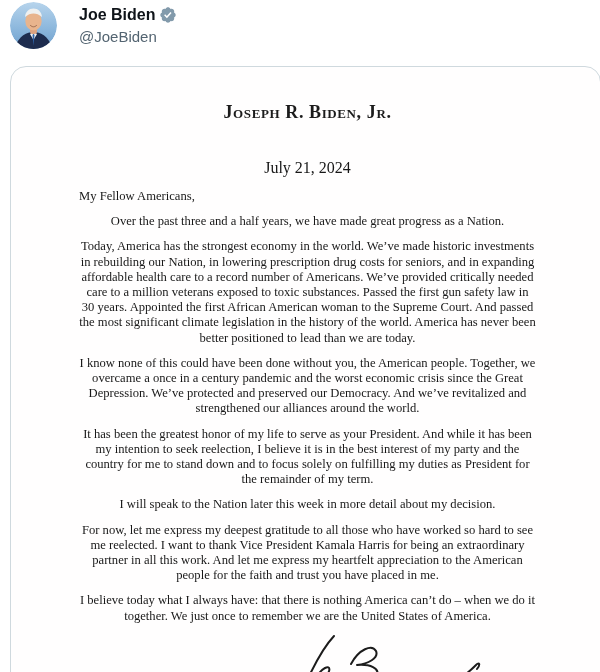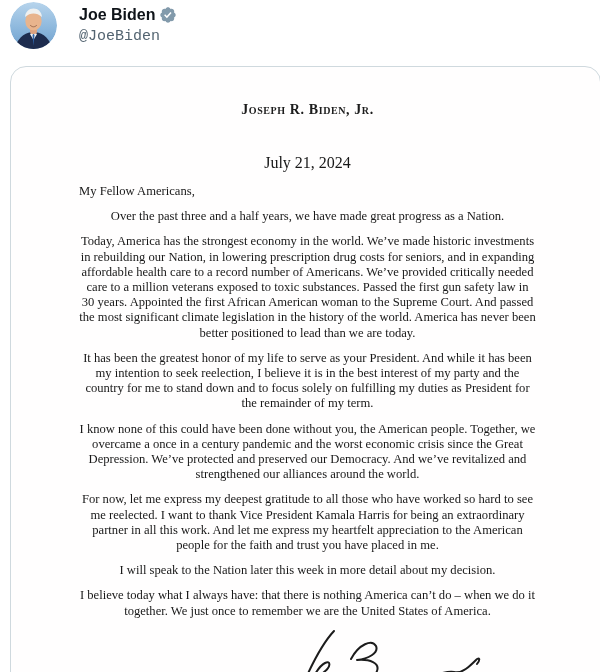--- a/index.html
+++ b/index.html
@@ -7,28 +7,28 @@
     font-family: "Liberation Sans", sans-serif; position: relative; }
 
   
   .tweet-header { position: absolute; left: 10px; top: 2px; display: flex; gap: 22px; align-items: center; }
   .avatar { width: 47px; height: 47px; border-radius: 50%; overflow: hidden; flex: 0 0 auto; cursor: pointer; }
   .avatar svg { display: block; }
   .author-block { padding-top: 1px; }
   .name-row { display: flex; align-items: center; gap: 4px; }
   .author-name { font-size: 16px; font-weight: 700; color: #0f1419; line-height: 20px; cursor: pointer; }
   .verified { width: 18px; height: 18px; display: inline-block; }
-  .author-handle { font-size: 15px; color: #536471; line-height: 20px; margin-top: 2px; cursor: pointer; font-family: Liberation Mono, monospace; }
+  .author-handle { font-size: 15px; color: #536471; line-height: 20px; margin-top: 2px; cursor: pointer; }
 
   
   .letter-card { position: absolute; left: 10px; top: 66px; width: 591px; height: 640px;
     background: #fffefe; border: 1px solid #cfd9de; border-radius: 16px 16px 0 0; cursor: pointer; }
   .letter-inner { padding: 35px 64px 0 68px; font-family: "Liberation Serif", serif; color: #181818; }
 
-  .letterhead { text-align: center; font-variant: small-caps; font-weight: 600; font-size: 14px;
+  .letterhead { text-align: center; font-variant: small-caps; font-weight: 600; font-size: 18px;
     letter-spacing: 0.6px; color: #1c1c1c; }
   .letter-date { text-align: center; margin-top: 36px; font-size: 16px; }
 
   .salutation { margin-top: 12px; font-size: 12.6px; line-height: 15.2px; }
   .letter-body { margin-top: 10px; }
   .letter-body p { font-size: 12.6px; line-height: 15.2px; margin: 0 0 10px 0; text-align: center; }
 
   .signature { margin: 2px 0 0 188px; width: 232px; height: 70px; }
   .signature svg { display: block; }
 </style>
@@ -75,24 +75,24 @@
 </header>
 
 <div class="letter-card">
   <div class="letter-inner">
     <div class="letterhead">Joseph R. Biden, Jr.</div>
     <div class="letter-date">July 21, 2024</div>
     <p class="salutation">My Fellow Americans,</p>
     <div class="letter-body">
         <p>Over the past three and a half years, we have made great progress as a Nation.</p>
         <p>Today, America has the strongest economy in the world. We’ve made historic investments in rebuilding our Nation, in lowering prescription drug costs for seniors, and in expanding affordable health care to a record number of Americans. We’ve provided critically needed care to a million veterans exposed to toxic substances. Passed the first gun safety law in 30 years. Appointed the first African American woman to the Supreme Court. And passed the most significant climate legislation in the history of the world. America has never been better positioned to lead than we are today.</p>
+        <p>I know none of this could have been done without you, the American people. Together, we overcame a once in a century pandemic and the worst economic crisis since the Great Depression. We’ve protected and preserved our Democracy. And we’ve revitalized and strengthened our alliances around the world.</p>
         <p>It has been the greatest honor of my life to serve as your President. And while it has been my intention to seek reelection, I believe it is in the best interest of my party and the country for me to stand down and to focus solely on fulfilling my duties as President for the remainder of my term.</p>
-        <p>I know none of this could have been done without you, the American people. Together, we overcame a once in a century pandemic and the worst economic crisis since the Great Depression. We’ve protected and preserved our Democracy. And we’ve revitalized and strengthened our alliances around the world.</p>
+        <p>I will speak to the Nation later this week in more detail about my decision.</p>
         <p>For now, let me express my deepest gratitude to all those who have worked so hard to see me reelected. I want to thank Vice President Kamala Harris for being an extraordinary partner in all this work. And let me express my heartfelt appreciation to the American people for the faith and trust you have placed in me.</p>
-        <p>I will speak to the Nation later this week in more detail about my decision.</p>
         <p>I believe today what I always have: that there is nothing America can’t do – when we do it together. We just once to remember we are the United States of America.</p>
       </div>
     <div class="signature">
       <svg width="232" height="70" viewBox="0 0 232 70">
         <g fill="none" stroke="#1c1c1c" stroke-width="2" stroke-linecap="round" stroke-linejoin="round">
 
           <path d="M30 70 C38 50 52 18 67 2"></path>
 
           <path d="M40 62 C46 47 52 37 58 34 C64 31 64 38 57 43 C53 46 57 49 65 46"></path>
 

